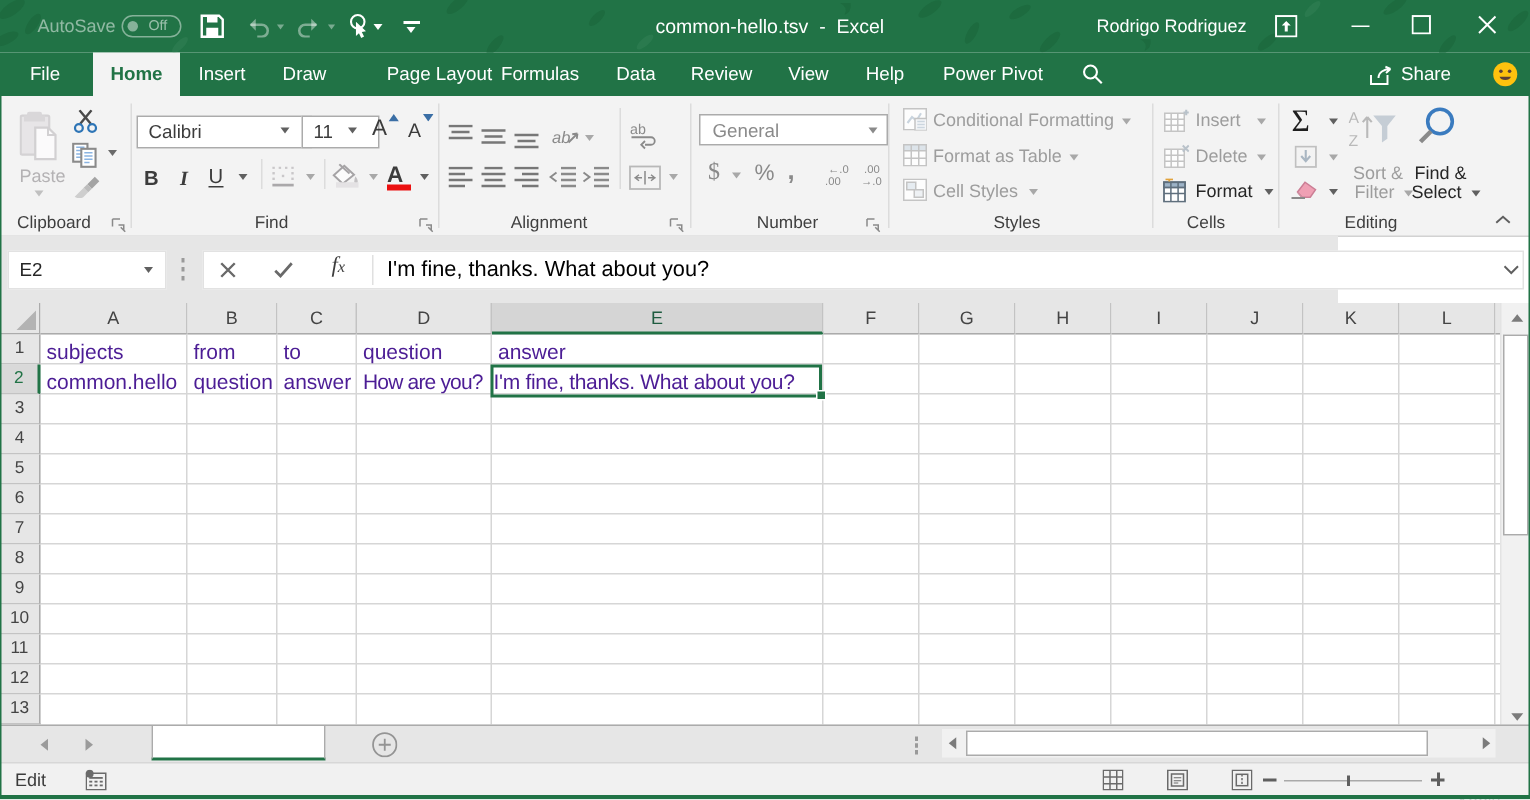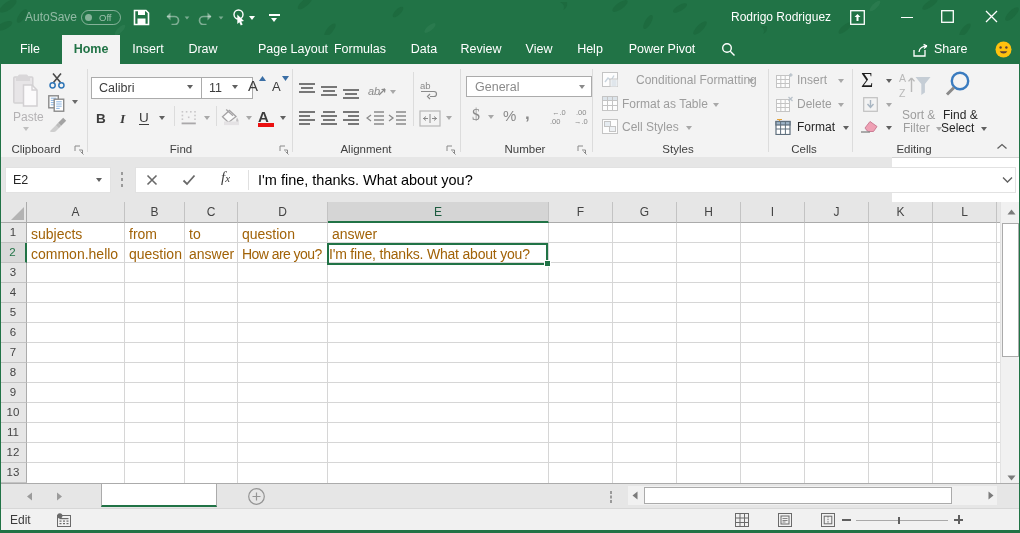--- a/index.html
+++ b/index.html
@@ -33,21 +33,21 @@
   
   #grid{left:0;top:202px;width:1000px;height:281px;background:#fff;}
   .chead{position:absolute;top:0;height:21px;background:#e6e6e6;border-right:1px solid #c3c3c3;
          border-bottom:1px solid #ababab;box-sizing:border-box;color:#444;font-size:12px;
          text-align:center;line-height:20px;}
   .rhead{position:absolute;left:0;width:27px;height:20px;background:#e6e6e6;border-bottom:1px solid #c3c3c3;
          border-right:1px solid #ababab;box-sizing:border-box;color:#444;font-size:11.5px;
          text-align:center;line-height:19px;}
   .vline{position:absolute;top:21px;width:1px;background:#d6d6d6;}
   .hline{position:absolute;left:27px;height:1px;background:#d6d6d6;}
-  .ctext{position:absolute;font-size:14px;color:#a16207;white-space:nowrap;}
+  .ctext{position:absolute;font-size:14px;color:#4c1d95;white-space:nowrap;}
   
   #tabbar{left:0;top:483px;width:1020px;height:25px;background:#e6e6e6;border-top:1px solid #ababab;box-sizing:border-box;}
   
   #statusbar{left:0;top:508px;width:1020px;height:23px;background:#f1f1f1;border-top:1px solid #d7d7d7;box-sizing:border-box;}
   #greenstrip{left:0;top:530px;width:1020px;height:3px;background:#217346;}
   .sideborder{position:absolute;top:64px;width:1px;height:467px;background:#217346;}
 </style>
 </head>
 <body>
 <div id="app">
@@ -98,20 +98,21 @@
       <path d="M9.5 1.5 L13.5 5.5 L9.5 9.5 Z" fill="rgba(255,255,255,0.42)"></path>
     </svg>
     <div class="abs darr" style="left:218px;top:16px;border-top-color:rgba(255,255,255,0.4);transform:scale(0.8);"></div>
     <svg class="abs" style="left:231px;top:8px;" width="16" height="19" viewBox="0 0 16 19">
       <circle cx="7.5" cy="6.5" r="4.5" fill="none" stroke="#fff" stroke-width="1.4"></circle>
       <path d="M6.3 6.5 v9.5 l2 -1.8 1.5 3.2 1.9 -1 -1.5 -3 2.8 -0.5 z" fill="#fff"></path>
     </svg>
     <div class="abs darr" style="left:249px;top:16px;border-top-color:#fff;"></div>
     <div class="abs" style="left:269px;top:14px;width:11px;height:1.6px;background:#fff;"></div>
     <div class="abs darr" style="left:271px;top:18px;border-top-color:#fff;"></div>
+    <div class="abs tb-txt" style="left:437px;font-size:13px;">common-hello.tsv &nbsp;-&nbsp; Excel</div>
     <div class="abs tb-txt" style="left:731px;font-size:12px;">Rodrigo Rodriguez</div>
     <svg class="abs" style="left:850px;top:10px;" width="15" height="15" viewBox="0 0 15 15">
       <rect x="0.7" y="0.7" width="13.6" height="13.6" fill="none" stroke="#fff" stroke-width="1.3"></rect>
       <path d="M7.5 4 l3 3 h-2 v4 h-2 v-4 h-2 z" fill="#fff"></path>
     </svg>
     <div class="abs" style="left:901px;top:17px;width:12px;height:1.4px;background:#fff;"></div>
     <svg class="abs" style="left:941px;top:10px;" width="13" height="13" viewBox="0 0 13 13">
       <rect x="0.7" y="0.7" width="11.6" height="11.6" fill="none" stroke="#fff" stroke-width="1.3"></rect>
     </svg>
     <svg class="abs" style="left:985px;top:10px;" width="13" height="13" viewBox="0 0 13 13">
@@ -320,21 +321,21 @@
         </g>
       </svg>
     </div>
     <div id="grp-styles">
       <svg class="abs" style="left:602px;top:8px;" width="16" height="15" viewBox="0 0 16 15">
         <rect x="0.5" y="0.5" width="15" height="14" fill="#fdfdfd" stroke="#c4c4c4"></rect>
         <path d="M3 10 l3 -4 3 2.5 3 -5" stroke="#c9d4de" fill="none" stroke-width="1.4"></path>
         <rect x="8" y="7" width="8" height="8" fill="#f4f6f8" stroke="#c4c4c4"></rect>
         <path d="M9.5 9 h5 M9.5 11 h5 M9.5 13 h5" stroke="#ccd6df"></path>
       </svg>
-      <div class="gtext" style="left:636px;top:9px;">Conditional Formatting</div>
+      <div class="gtext" style="left:622px;top:9px;">Conditional Formatting</div>
       <div class="darr g" style="left:748px;top:15px;"></div>
       <svg class="abs" style="left:602px;top:32px;" width="16" height="15" viewBox="0 0 16 15">
         <rect x="0.5" y="0.5" width="15" height="14" fill="#fdfdfd" stroke="#c4c4c4"></rect>
         <rect x="0.5" y="0.5" width="15" height="4" fill="#dde4ea" stroke="#c4c4c4"></rect>
         <path d="M5.5 0.5 v14 M10.5 0.5 v14 M0.5 9.5 h15" stroke="#c4c4c4"></path>
       </svg>
       <div class="gtext" style="left:622px;top:33px;">Format as Table</div>
       <div class="darr g" style="left:713px;top:39px;"></div>
       <svg class="abs" style="left:602px;top:55px;" width="16" height="15" viewBox="0 0 16 15">
         <rect x="0.5" y="0.5" width="15" height="14" fill="#fdfdfd" stroke="#c4c4c4"></rect>

